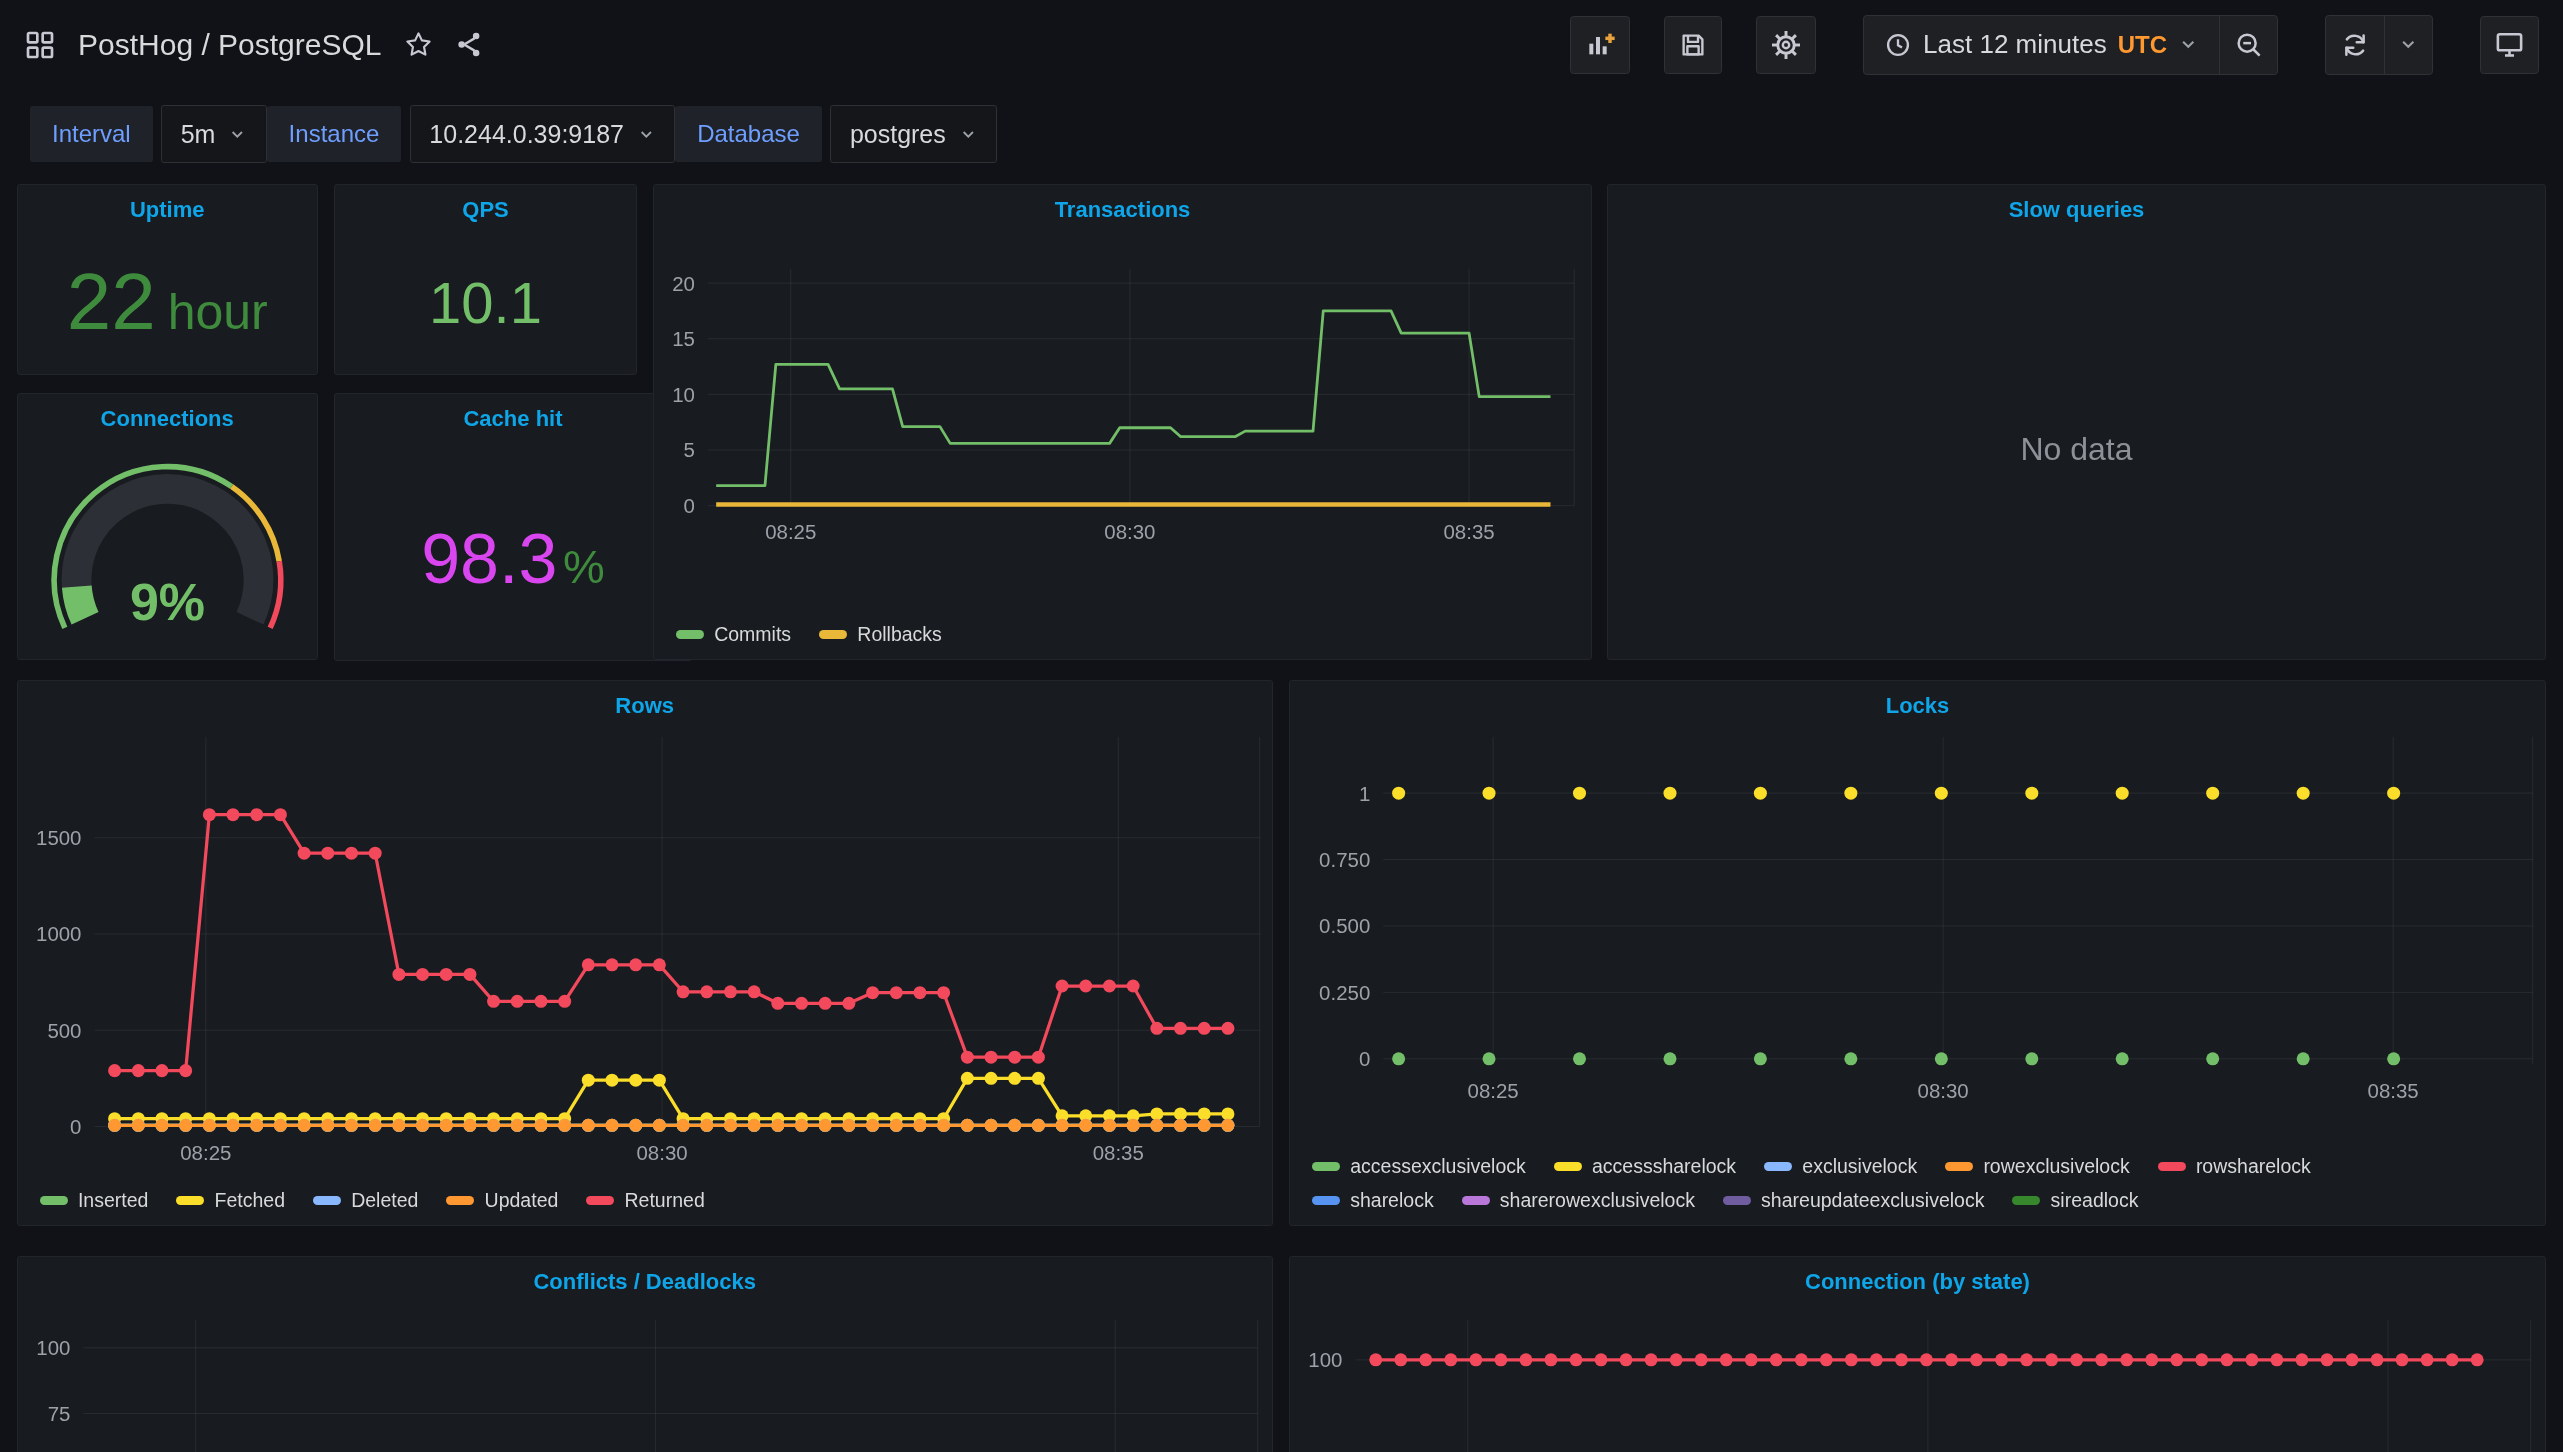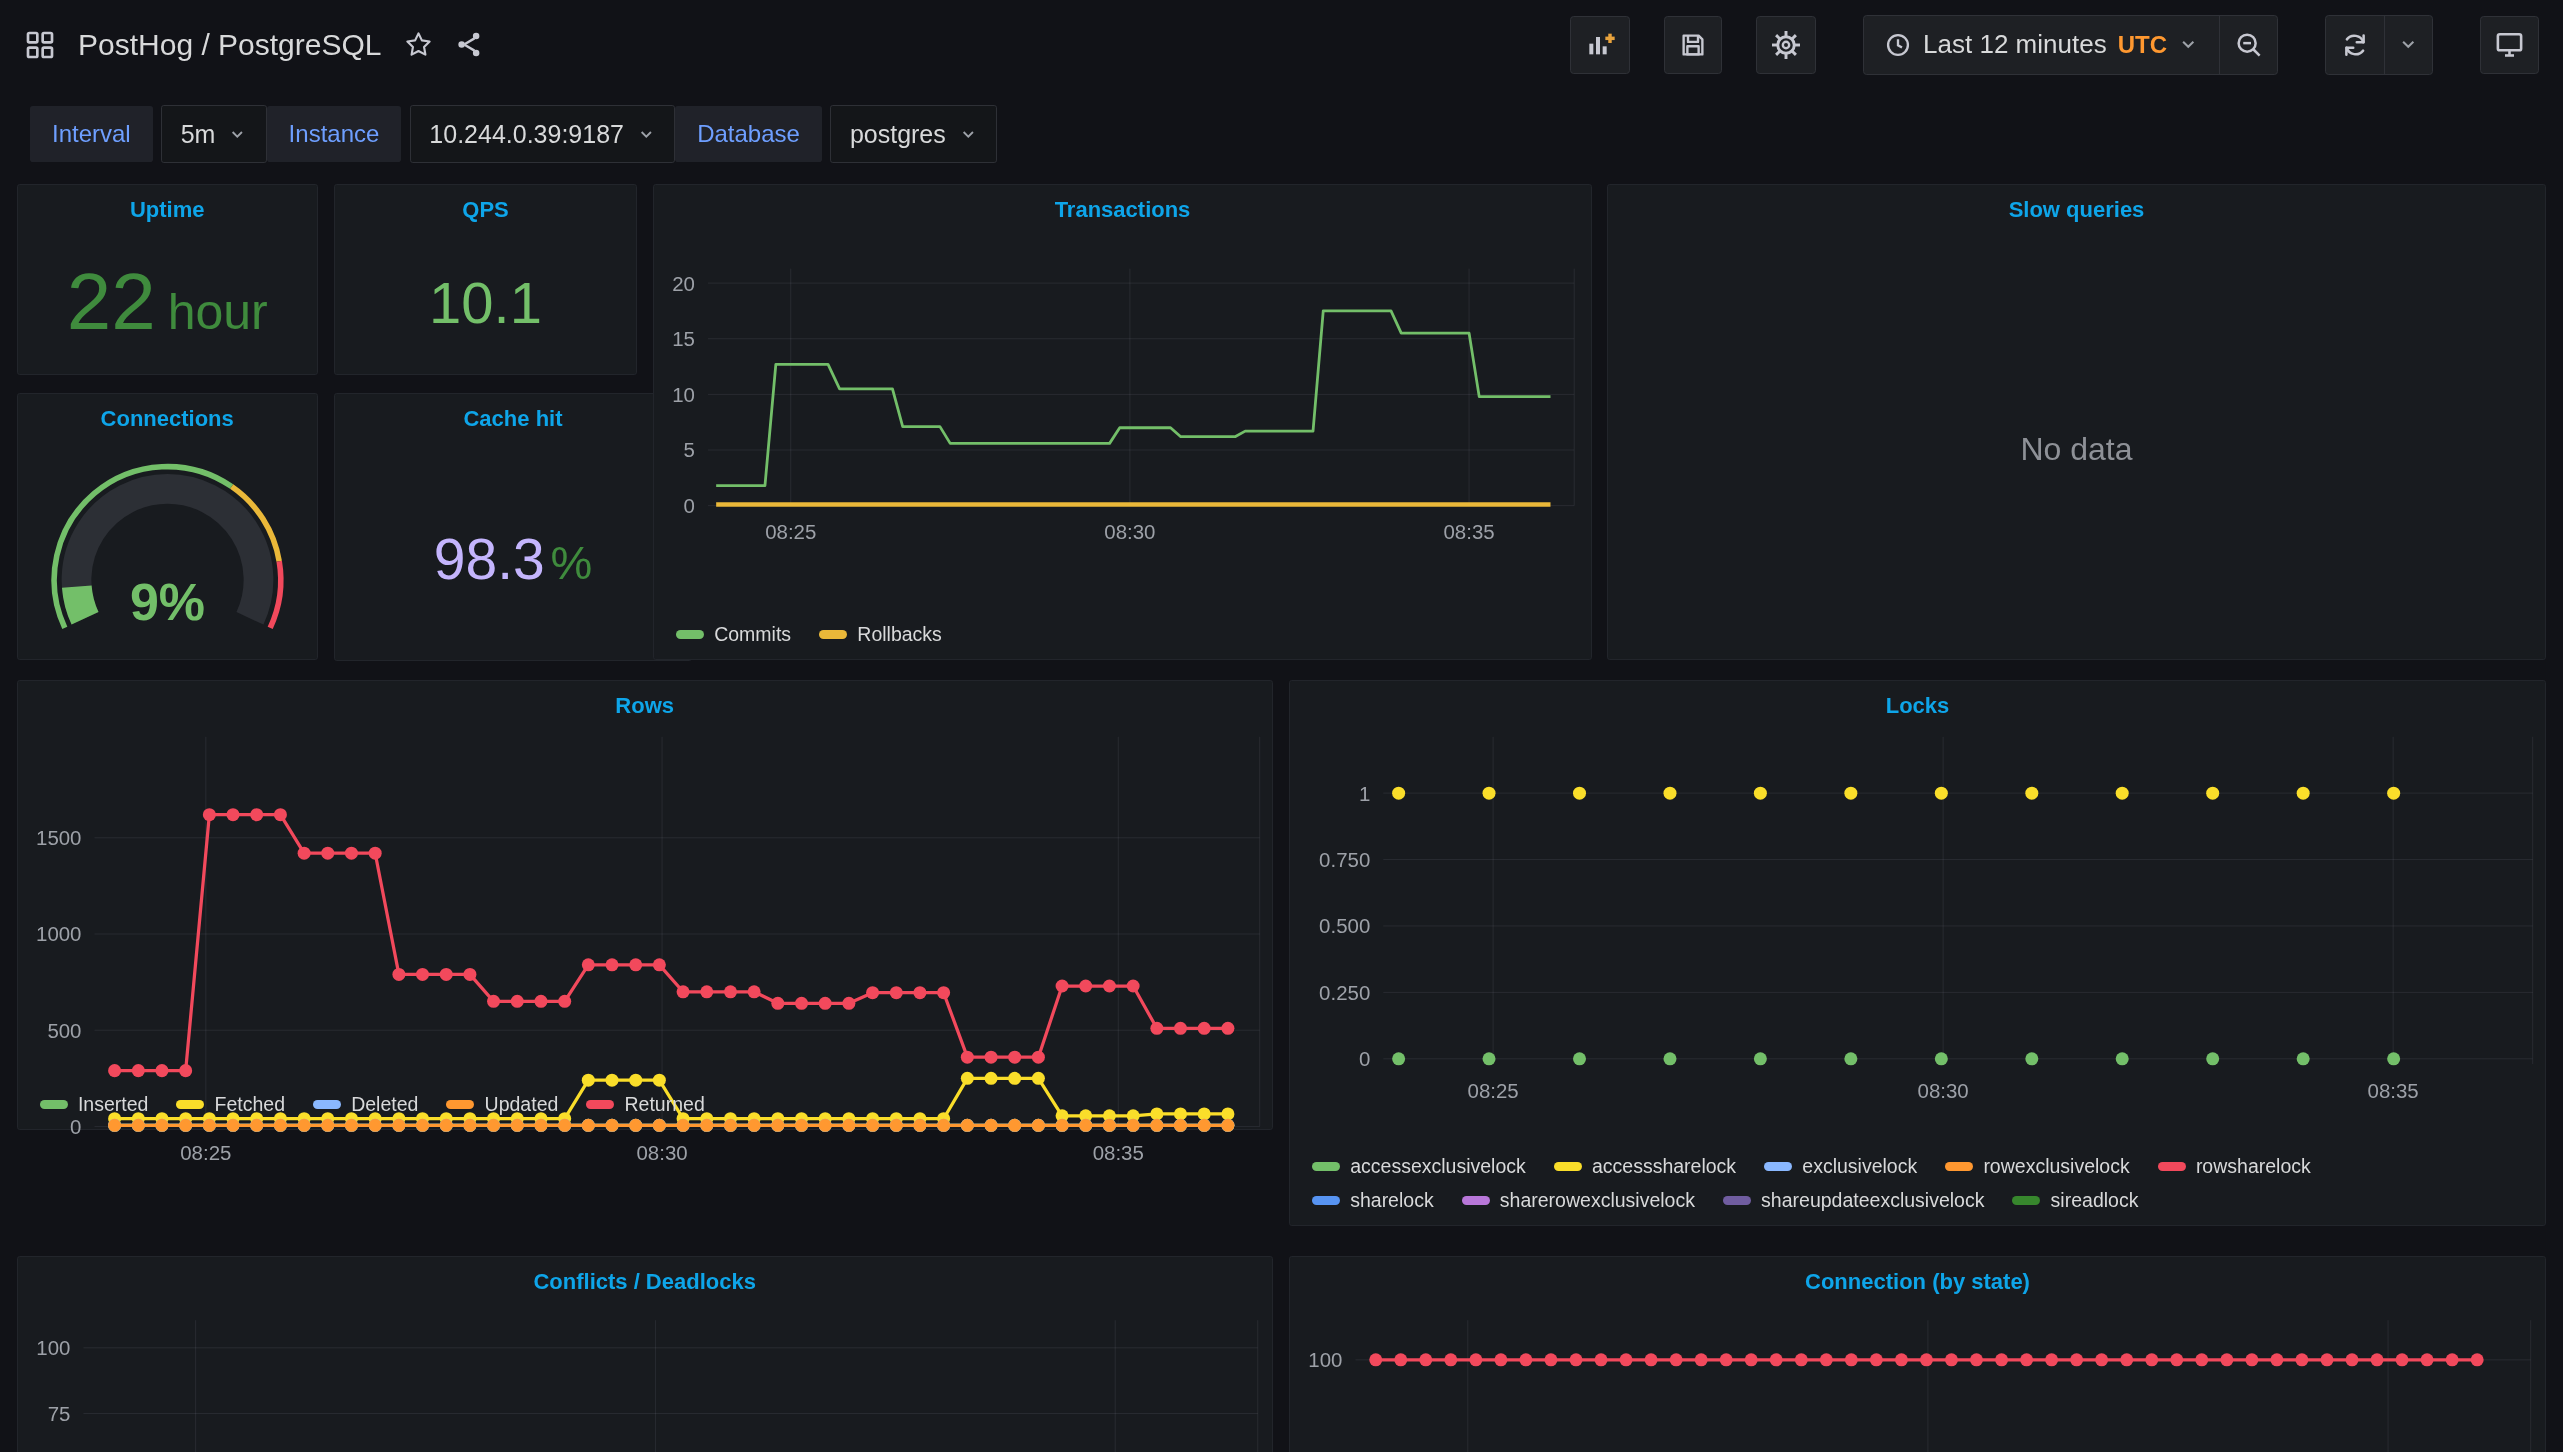--- a/index.html
+++ b/index.html
@@ -203,21 +203,21 @@
         <path d="M 281.3 179.9 A 122 122 0 0 1 271.6 251.6" stroke="#F2495C" stroke-width="6" fill="none"></path>
         <path d="M 72.2 241.4 A 98 98 0 1 1 249.8 241.4" stroke="#2C2F35" stroke-width="32" fill="none"></path>
         <path d="M 72.2 241.4 A 98 98 0 0 1 63.3 207.3" stroke="#73BF69" stroke-width="32" fill="none"></path>
         <text x="161" y="243" text-anchor="middle" fill="#73BF69" font-size="56" font-weight="700">9%</text>
       </svg></div>
 </div>
 
 <div class="panel" style="left:334px;top:393px;width:358px;height:268px">
   <div class="panel-title">Cache hit</div>
   <div class="statwrap">
-    <span class="stat-big" style="font-size:57px;color:#c4b5fd">98.3</span>
+    <span class="stat-big" style="font-size:70px;color:#d946ef">98.3</span>
     <span style="font-size:47px;font-weight:500;color:#3F8B3D;margin-left:5.6px">%</span>
   </div>
 </div>
 
 <div class="panel" style="left:653px;top:184px;width:939px;height:476px">
   <div class="panel-title">Transactions</div>
   <div class="chart-area"><svg width="937" height="474" viewBox="0 0 1008 510">
         <line x1="58" x2="990" y1="345" y2="345" stroke="rgba(204,204,220,0.10)"></line>
         <text x="44" y="353" text-anchor="end" fill="#9DA1A8" font-size="22">0</text>
         <line x1="58" x2="990" y1="285.14084507042253" y2="285.14084507042253" stroke="rgba(204,204,220,0.10)"></line>
@@ -248,21 +248,21 @@
         <span>Rollbacks</span>
       </span>
     </div>
 </div>
 
 <div class="panel" style="left:1607px;top:184px;width:939px;height:476px">
   <div class="panel-title">Slow queries</div>
   <div class="nodata">No data</div>
 </div>
 
-<div class="panel" style="left:16.7px;top:680px;width:1256px;height:450px">
+<div class="panel" style="left:16.7px;top:680px;width:1256px;height:546px">
   <div class="panel-title">Rows</div>
   <div class="chart-area"><svg width="1255" height="544" viewBox="0 0 1349 585">
         <line x1="82" x2="1335" y1="479" y2="479" stroke="rgba(204,204,220,0.10)"></line>
         <text x="68" y="487" text-anchor="end" fill="#9DA1A8" font-size="22">0</text>
         <line x1="82" x2="1335" y1="375.5432098765432" y2="375.5432098765432" stroke="rgba(204,204,220,0.10)"></line>
         <text x="68" y="383.5432098765432" text-anchor="end" fill="#9DA1A8" font-size="22">500</text>
         <line x1="82" x2="1335" y1="272.08641975308643" y2="272.08641975308643" stroke="rgba(204,204,220,0.10)"></line>
         <text x="68" y="280.08641975308643" text-anchor="end" fill="#9DA1A8" font-size="22">1000</text>
         <line x1="82" x2="1335" y1="168.62962962962962" y2="168.62962962962962" stroke="rgba(204,204,220,0.10)"></line>
         <text x="68" y="176.62962962962962" text-anchor="end" fill="#9DA1A8" font-size="22">1500</text>

